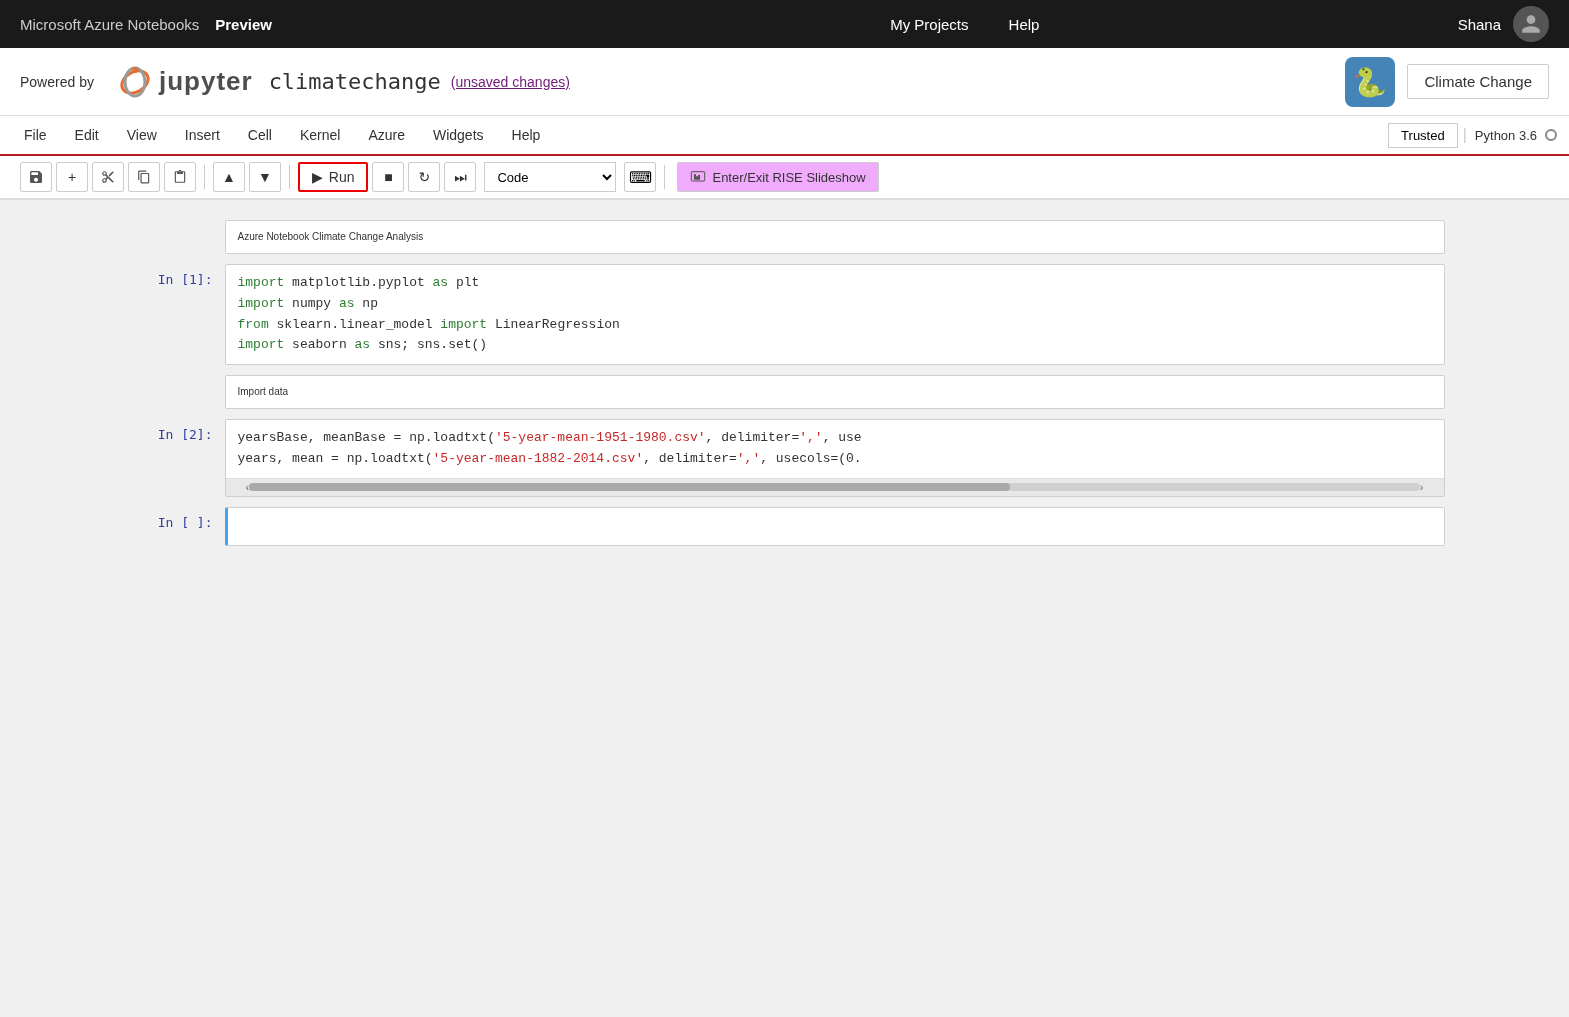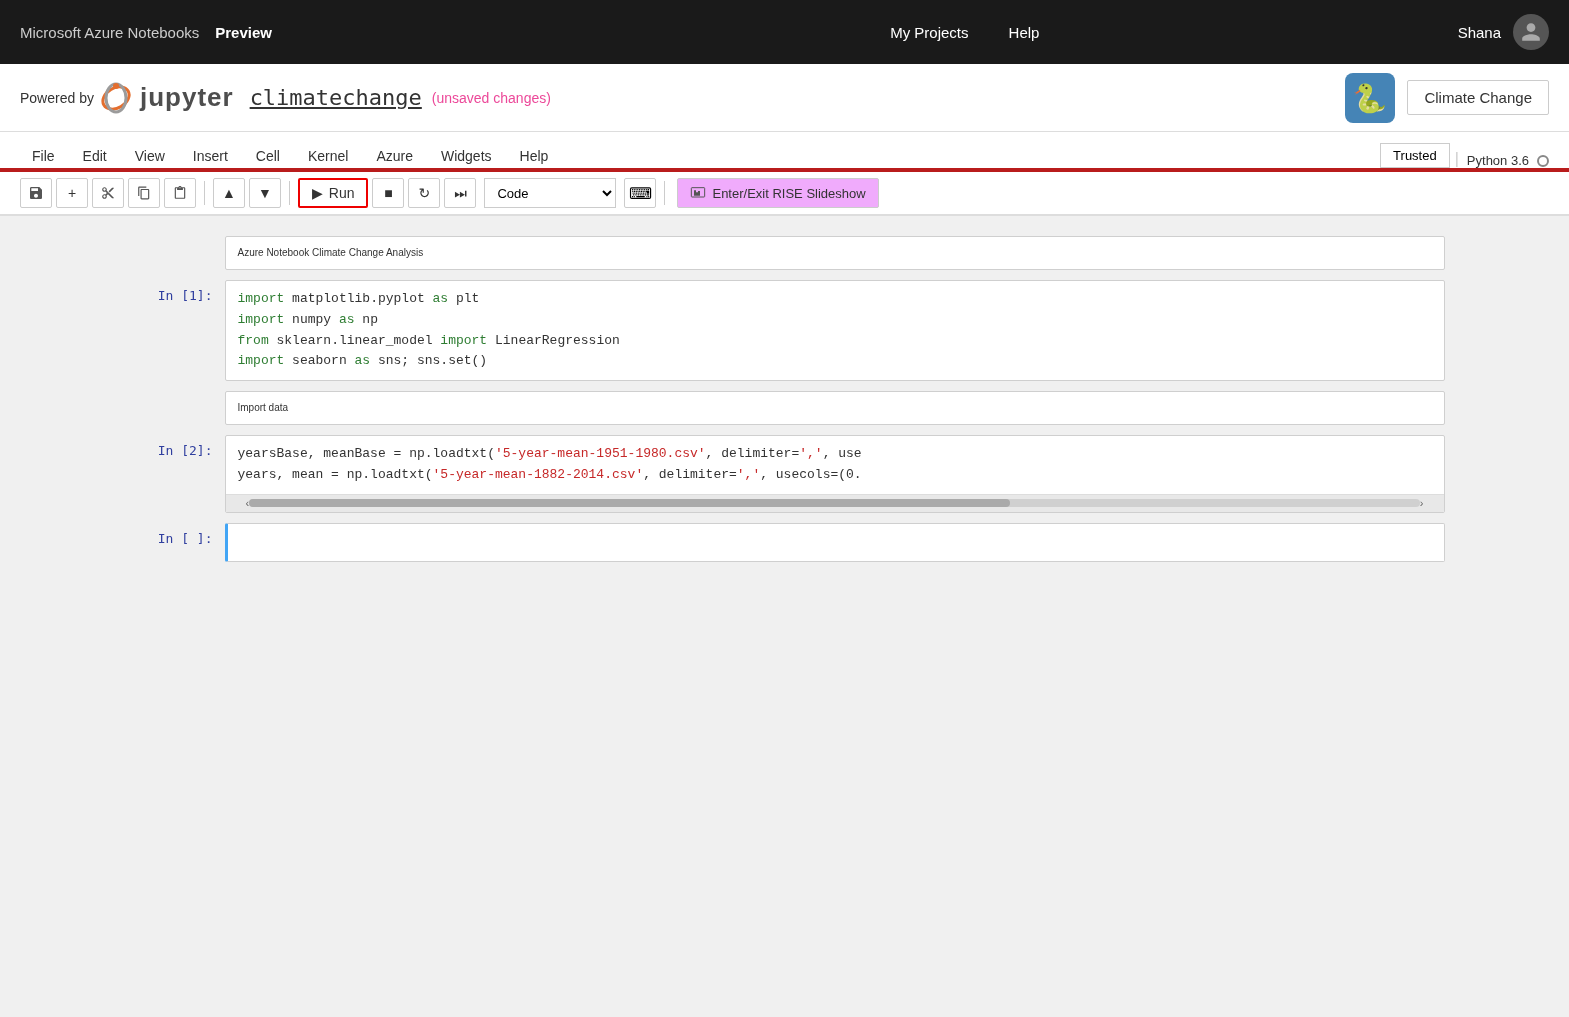--- a/index.html
+++ b/index.html
@@ -5,21 +5,21 @@
     * { box-sizing: border-box; margin: 0; padding: 0; }
     body { font-family: -apple-system, BlinkMacSystemFont, 'Segoe UI', sans-serif; background: #f0f0f0; width: 1569px; min-height: 1017px; }
 
     
     .top-nav {
       background: #1a1a1a;
       color: white;
       display: flex;
       align-items: center;
       padding: 0 20px;
-      height: 64px;
+      height: 48px;
     }
     .top-nav .brand { font-size: 15px; color: #ccc; margin-right: 16px; }
     .top-nav .preview { font-size: 15px; color: white; font-weight: 600; margin-right: auto; }
     .top-nav .nav-links { display: flex; gap: 40px; margin-right: auto; margin-left: 200px; }
     .top-nav .nav-links a { color: white; text-decoration: none; font-size: 15px; }
     .top-nav .user-area { display: flex; align-items: center; gap: 12px; }
     .top-nav .user-name { color: white; font-size: 15px; }
     .top-nav .avatar {
       width: 36px; height: 36px; border-radius: 50%; background: #555;
       display: flex; align-items: center; justify-content: center; color: #ccc; font-size: 18px;
@@ -27,41 +27,41 @@
 
     
     .jupyter-header {
       background: white;
       display: flex;
       align-items: center;
       padding: 0 20px;
       height: 68px;
       border-bottom: 1px solid #ddd;
     }
-    .powered-by { font-size: 14px; color: #333; margin-right: 4px; }
+    .powered-by { font-size: 14px; color: #333; margin-right: 23px; }
     .jupyter-logo { display: flex; align-items: center; gap: 6px; margin-right: 16px; }
     .jupyter-logo .logo-text { font-size: 26px; color: #4e4e4e; font-weight: 700; letter-spacing: 1px; }
-    .notebook-title { font-size: 22px; color: #333; font-family: monospace; margin-right: 10px; text-decoration: underline; }
-    .unsaved { font-size: 14px; color: #ec4899; }
+    .notebook-title { font-size: 22px; color: #333; font-family: monospace; margin-right: 10px; }
+    .unsaved { font-size: 14px; color: #701a75; text-decoration: underline; }
     .jupyter-header .spacer { flex: 1; }
     .python-icon {
       width: 50px; height: 50px; margin-right: 12px;
     }
     .project-btn {
       border: 1px solid #ccc; background: white; padding: 8px 16px;
       font-size: 15px; color: #333; cursor: pointer; border-radius: 2px;
     }
 
     
     .menu-bar {
       background: white;
-      border-bottom: 4px solid #b91c1c;
-      display: flex;
-      align-items: flex-end;
-      padding: 0 20px;
+      border-bottom: 2px solid #b91c1c;
+      display: flex;
+      align-items: center;
+      padding: 0 12px;
       height: 40px;
     }
     .menu-bar .menu-items { display: flex; gap: 4px; flex: 1; }
     .menu-bar .menu-item {
       padding: 4px 12px;
       font-size: 14px;
       color: #333;
       cursor: pointer;
       border-radius: 2px;
     }

